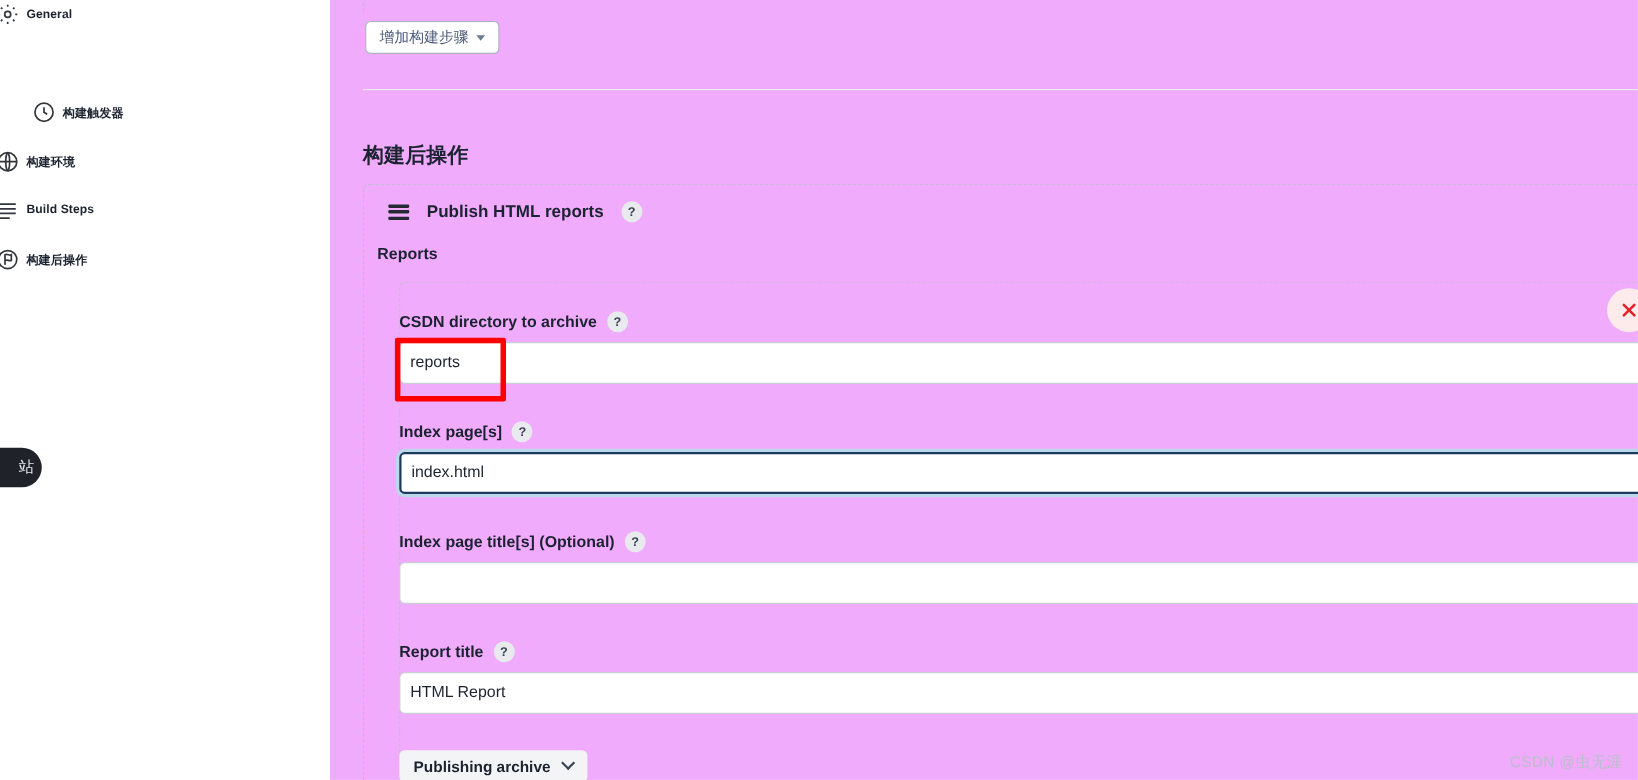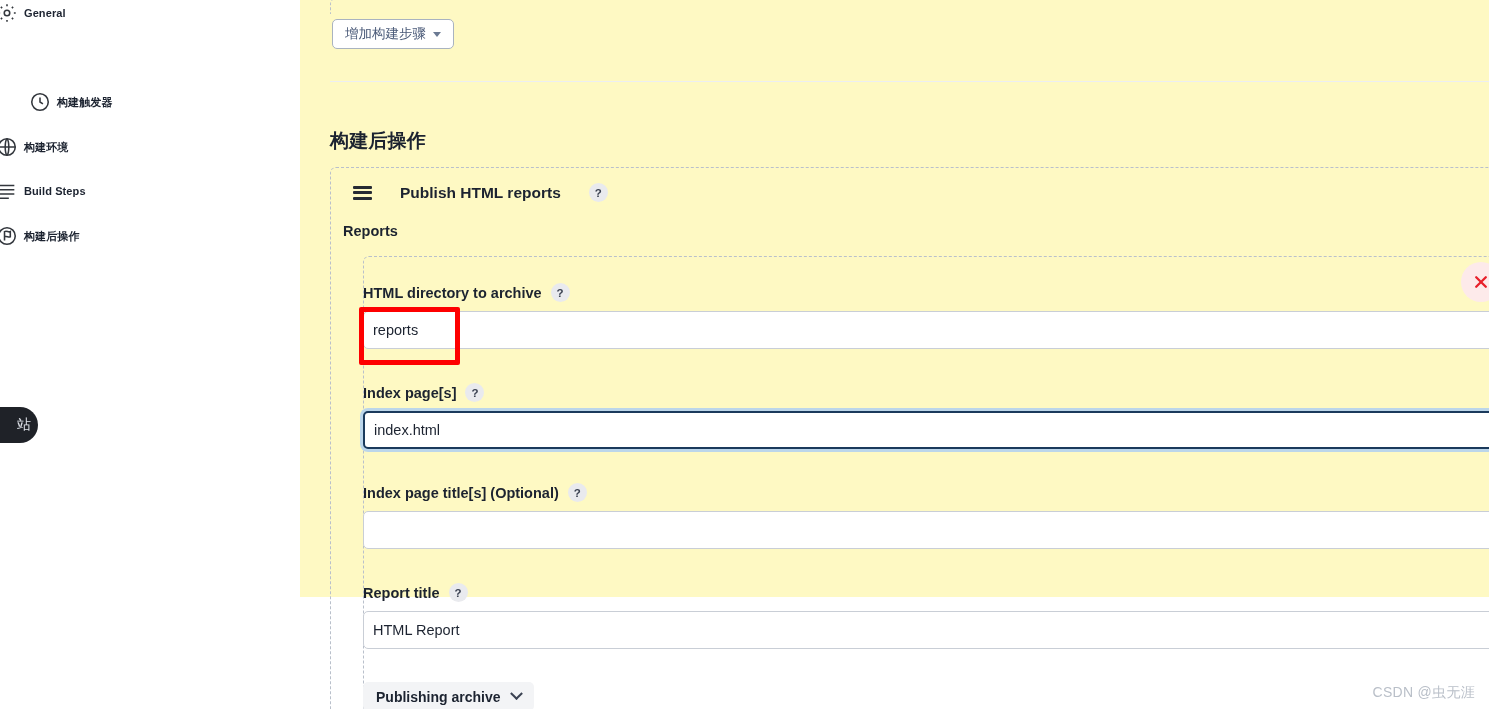--- a/index.html
+++ b/index.html
@@ -55,22 +55,22 @@
     border-radius: 18px;
     display: flex; align-items: center; justify-content: flex-end;
     padding-right: 7px;
     color: #dfe3ea;
     font-size: 14px;
   }
 
   
   #main {
     position: absolute; left: 300px; top: 0;
-    width: 1189px; height: 597px;
-    background: #fef9c3;
+    width: 1189px; height: 709px;
+    background: #f0abfc;
   }
 
   
   .dash-top {
     position: absolute;
     left: 30px; top: -2px;
     width: 1180px; height: 16px;
     border-top: 1px dashed #b9c0cb;
     border-left: 1px dashed #b9c0cb;
     border-right: 1px dashed #b9c0cb;
@@ -120,21 +120,21 @@
     position: absolute;
     left: 30px; top: 167px;
     width: 1180px; height: 560px;
     border: 1px dashed #b9c0cb;
     border-radius: 6px;
   }
 
   .block-head {
     position: absolute;
     left: 53px; top: 183px;
-    display: flex; align-items: center; gap: 28px;
+    display: flex; align-items: center; gap: 16px;
   }
   .drag-handle {
     width: 19px; height: 14px;
     display: flex; flex-direction: column; justify-content: space-between;
     cursor: grab;
   }
   .drag-handle i {
     display:block; height: 3px; background: #262b33; border-radius: 1px;
   }
   .block-title {
@@ -342,21 +342,21 @@
     <div class="dash-inner"></div>
 
     <button class="remove-btn">
       <svg width="16" height="16" viewBox="0 0 16 16">
         <path d="M3.2 3.2 L12.8 12.8 M12.8 3.2 L3.2 12.8" stroke="#e8202a" stroke-width="2.3" stroke-linecap="round"></path>
       </svg>
     </button>
 
     <div class="field" style="top:283px;">
       <div class="field-label">
-        <span>HTML directory to archive</span>
+        <span>CSDN directory to archive</span>
         <span class="help-badge">?</span>
       </div>
       <input class="input" type="text" value="reports" style="">
     </div>
 
     <div class="field" style="top:383px;">
       <div class="field-label">
         <span>Index page[s]</span>
         <span class="help-badge">?</span>
       </div>

